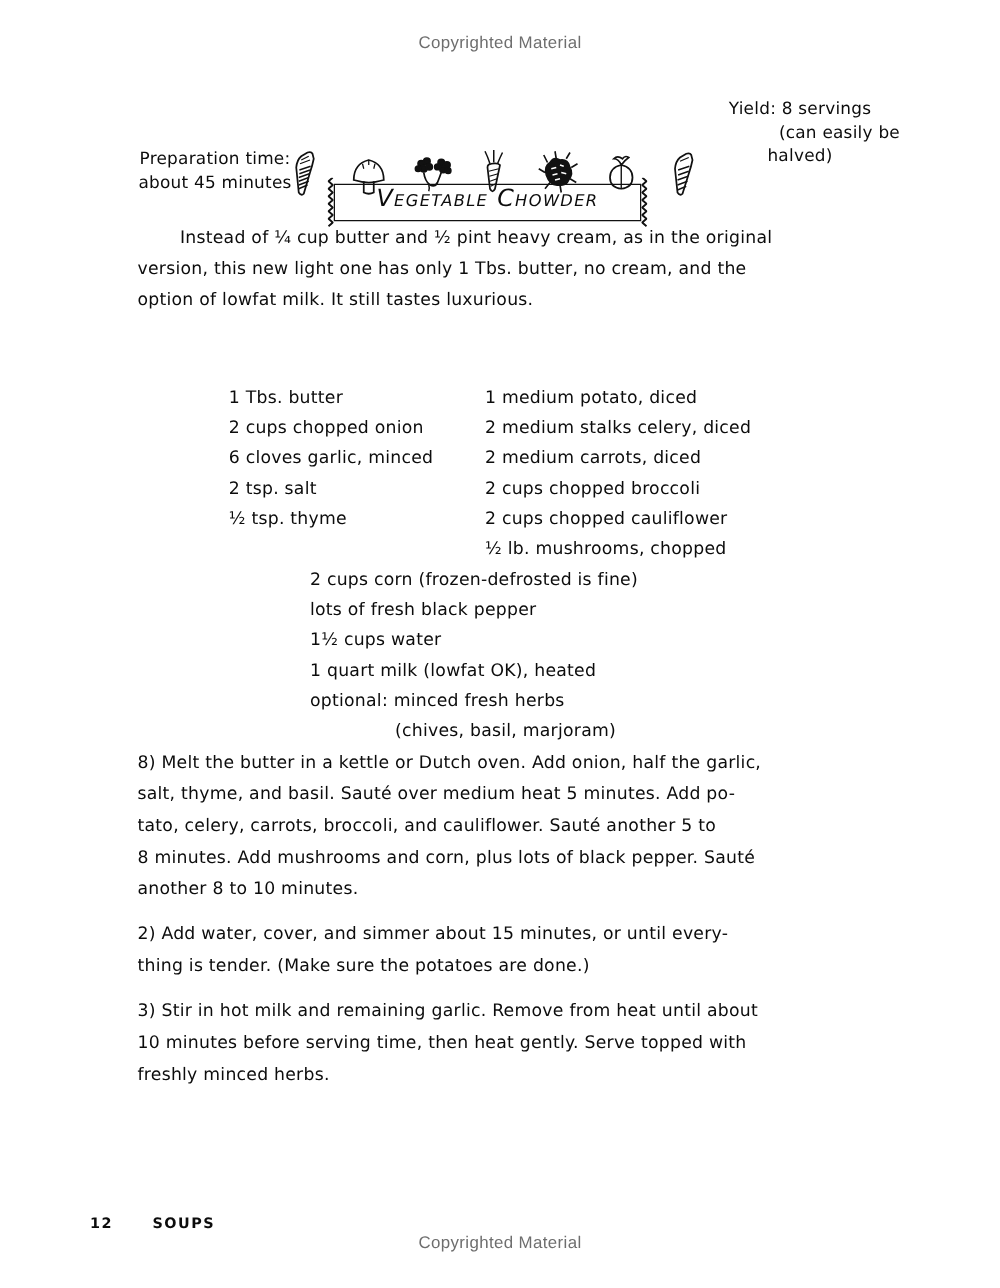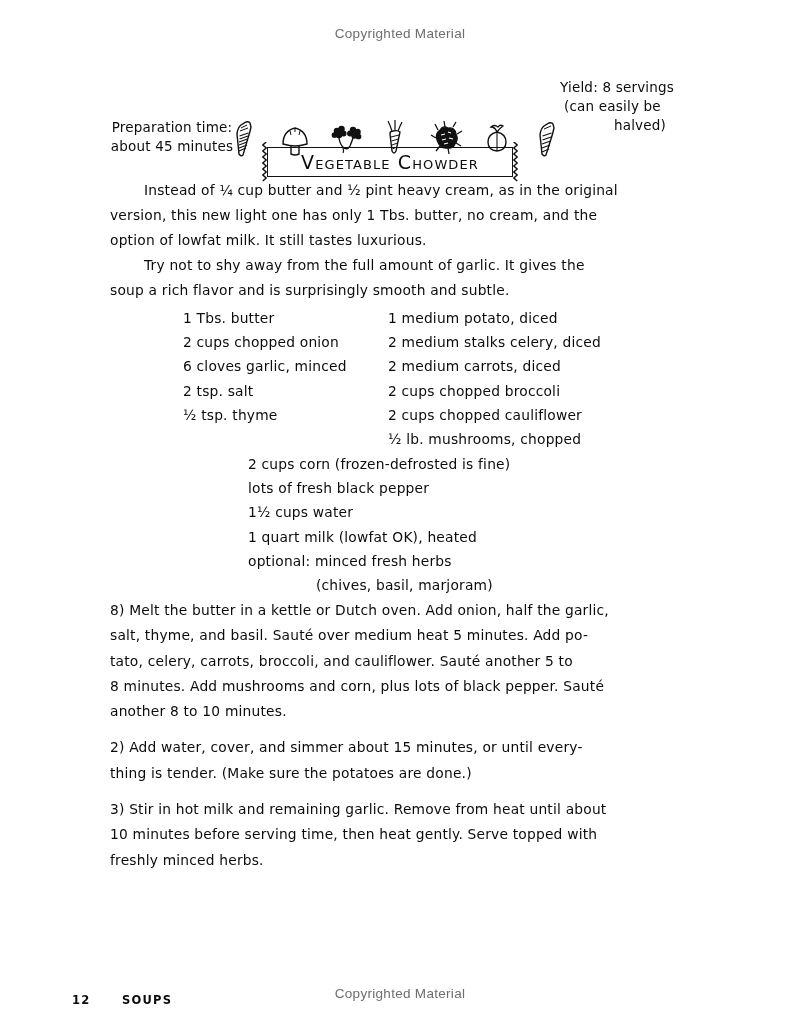--- a/index.html
+++ b/index.html
@@ -59,22 +59,22 @@
   }
   #yield-block {
     position: absolute;
     left: 560px;
     top: 6px;
     width: 160px;
     font-size: 13.5px;
     line-height: 19px;
     text-align: center;
   }
-  #yield-line-1 { text-align: left; }
-  #yield-line-2 { text-align: left; padding-left: 4px; }
+  #yield-line-1 { text-align: center; }
+  #yield-line-2 { text-align: right; padding-left: 4px; }
   #yield-line-3 { text-align: center; }
 
   
   #title-plaque {
     position: absolute;
     left: 262px;
     top: 70px;
     width: 256px;
     height: 40px;
   }
@@ -97,22 +97,22 @@
   #title-plaque .zigv.left  { left: 0; }
   #title-plaque .zigv.right { right: 0; }
   #title-inner {
     position: absolute;
     left: 5px;
     top: 5px;
     right: 5px;
     bottom: 5px;
     border: 1.6px solid #111;
     display: flex;
-    align-items: center;
     justify-content: center;
+    font-style: italic;
   }
   #title-text {
     font-size: 19px;
     font-weight: 500;
     letter-spacing: 1.1px;
     font-variant: small-caps;
     text-transform: capitalize;
     white-space: nowrap;
   }
 
@@ -189,21 +189,21 @@
 
   
   #footer {
     position: absolute;
     left: 72px;
     top: 971px;
     font-size: 11.5px;
     font-weight: 700;
     letter-spacing: 1.2px;
   }
-  #footer #page-num { display: inline-block; width: 50px; margin-top: 22px; }
+  #footer #page-num { display: inline-block; width: 50px; }
   #footer #section-name { display: inline-block; }
 </style>
 </head>
 <body>
 
 <div class="watermark" id="wm-top">Copyrighted Material</div>
 
 <div id="header-row">
 
   <div id="prep-time" class="hand">
@@ -313,24 +313,20 @@
     </svg>
   </span>
 </div>
 
 <div id="intro" class="hand">
   <p>
     <span class="ind"></span><span>Instead of ¼ cup butter and ½ pint heavy cream, as in the original</span><br>
     <span>version, this new light one has only 1 Tbs. butter, no cream, and the</span><br>
     <span>option of lowfat milk. It still tastes luxurious.</span>
   </p>
-  <p>
-    <span class="ind"></span><span>Try not to shy away from the full amount of garlic. It gives the</span><br>
-    <span>soup a rich flavor and is surprisingly smooth and subtle.</span>
-  </p>
 </div>
 
 <div id="ingredients" class="hand">
 
   <div id="ing-cols">
 
     <div id="ing-col-left">
       <div class="ing-line">1 Tbs. butter</div>
       <div class="ing-line">2 cups chopped onion</div>
       <div class="ing-line">6 cloves garlic, minced</div>

